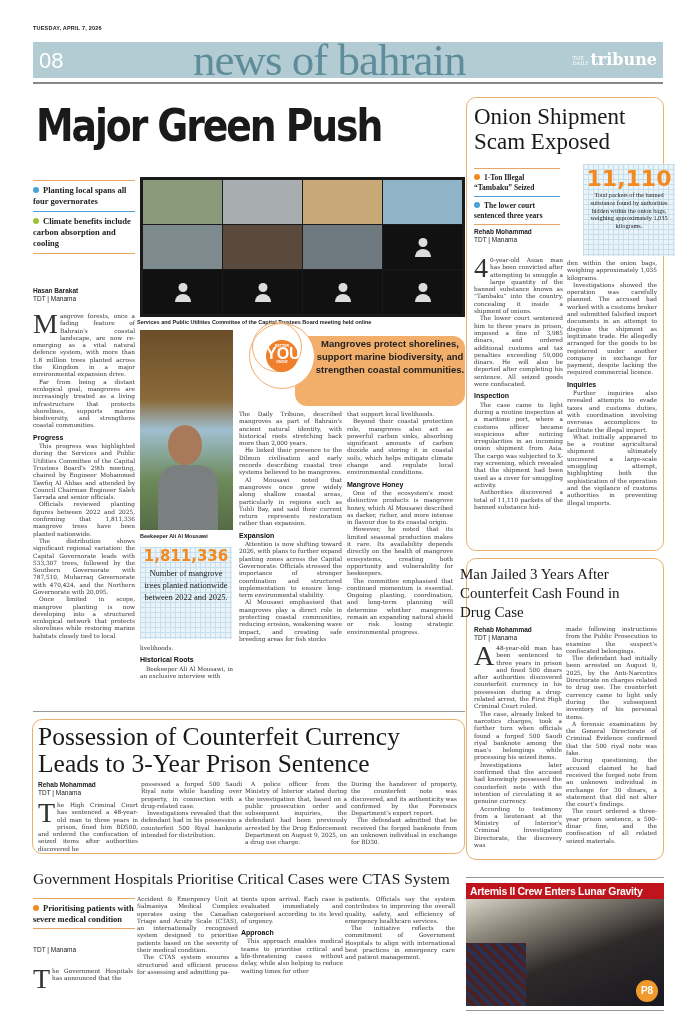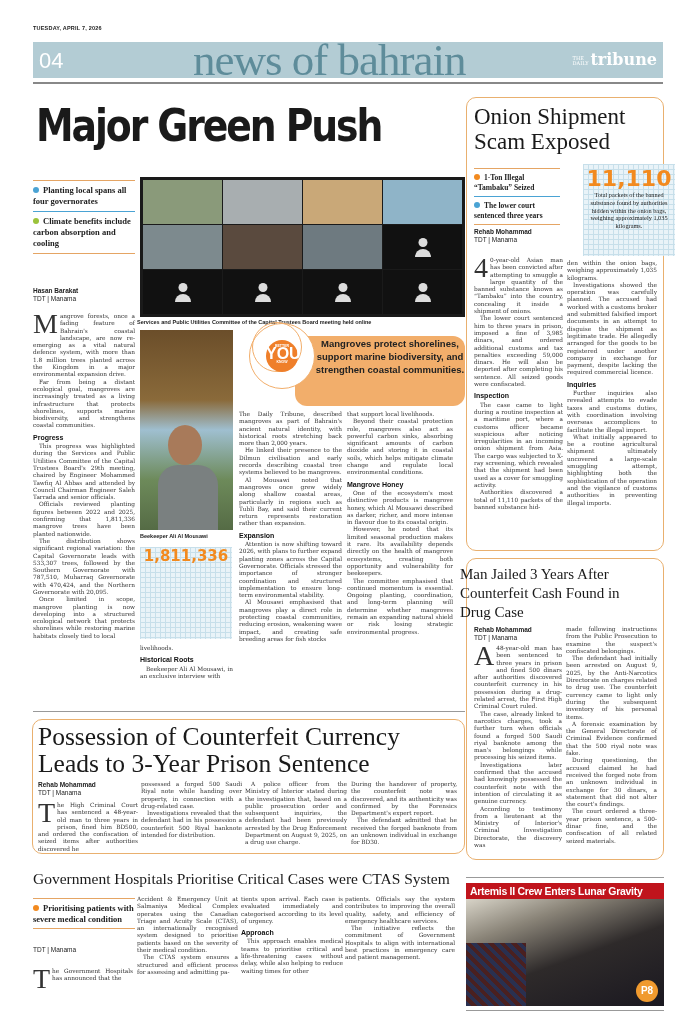--- a/index.html
+++ b/index.html
@@ -49,21 +49,21 @@
 .artemis{left:466px;top:883px;width:198px;height:123px;background:#3a3a3a;overflow:hidden}
 .artemis .bar{position:absolute;left:0;top:0;width:100%;height:16px;background:#c0141c;color:#fff;font-family:"Liberation Sans",sans-serif;font-weight:bold;font-size:10.5px;line-height:16px;padding-left:4px;letter-spacing:-.3px;white-space:nowrap}
 .artemis .p8{position:absolute;right:6px;bottom:4px;width:22px;height:22px;border-radius:50%;background:#f09a2e;color:#fff;font-family:"Liberation Sans",sans-serif;font-size:10px;font-weight:bold;text-align:center;line-height:22px}
 .hr{height:1px;background:#999}
 </style>
 </head>
 <body>
 
 <div class="abs date sans">TUESDAY, APRIL 7, 2026</div>
 <div class="abs masthead">
-  <span class="pg">04</span>
+  <span class="pg">08</span>
   <span class="title">news of bahrain</span>
   <span class="brand"><small><span>THE</span><br><span>DAILY</span></small><span>tribune</span></span>
 </div>
 <div class="abs rule"></div>
 
 <div class="abs h1">Major Green Push</div>
 
 <div class="abs bullets">
   <div class="bullet"><span class="dot" style="background:#4aa3d4"></span><span>Planting local spans all four governorates</span></div>
   <div class="bullet"><span class="dot" style="background:#9bc33b"></span><span>Climate benefits include carbon absorption and cooling</span></div>
@@ -107,20 +107,21 @@
 <div class="abs caption" style="left:137px;top:319px;width:330px">Services and Public Utilities Committee of the Capital Trustees Board meeting held online</div>
 
 <div class="abs" style="left:140px;top:330px;width:93px;height:200px;background:linear-gradient(180deg,#6b4e2a 0%,#8a6a3a 35%,#9fbfd0 50%,#6d8a5a 75%,#556b45 100%)">
   <div style="position:absolute;left:28px;top:95px;width:34px;height:40px;border-radius:50%;background:#a87a5a"></div>
   <div style="position:absolute;left:18px;top:135px;width:60px;height:65px;border-radius:20px 20px 0 0;background:#7a8080"></div>
 </div>
 <div class="abs caption" style="left:140px;top:533px">Beekeeper Ali Al Mousawi</div>
 
 <div class="abs grid-bg" style="left:140px;top:547px;width:92px;height:92px;padding-top:0">
   <div class="big-num" style="font-size:15px">1,811,336</div>
+  <div class="serif" style="font-size:8.5px;line-height:12px;text-align:center;padding:2px 4px;color:#222">Number of mangrove trees planted nationwide between 2022 and 2025.</div>
 </div>
 
 <div class="abs callout">
   <div class="pill"></div>
   <div class="ring">
       <div class="ring2"></div>
     </div>
   <div class="badge">
     <div style="font-size:3.5px;margin-top:4px">BETTER</div>
     <div style="font-size:16px;line-height:12px">YOU</div>

